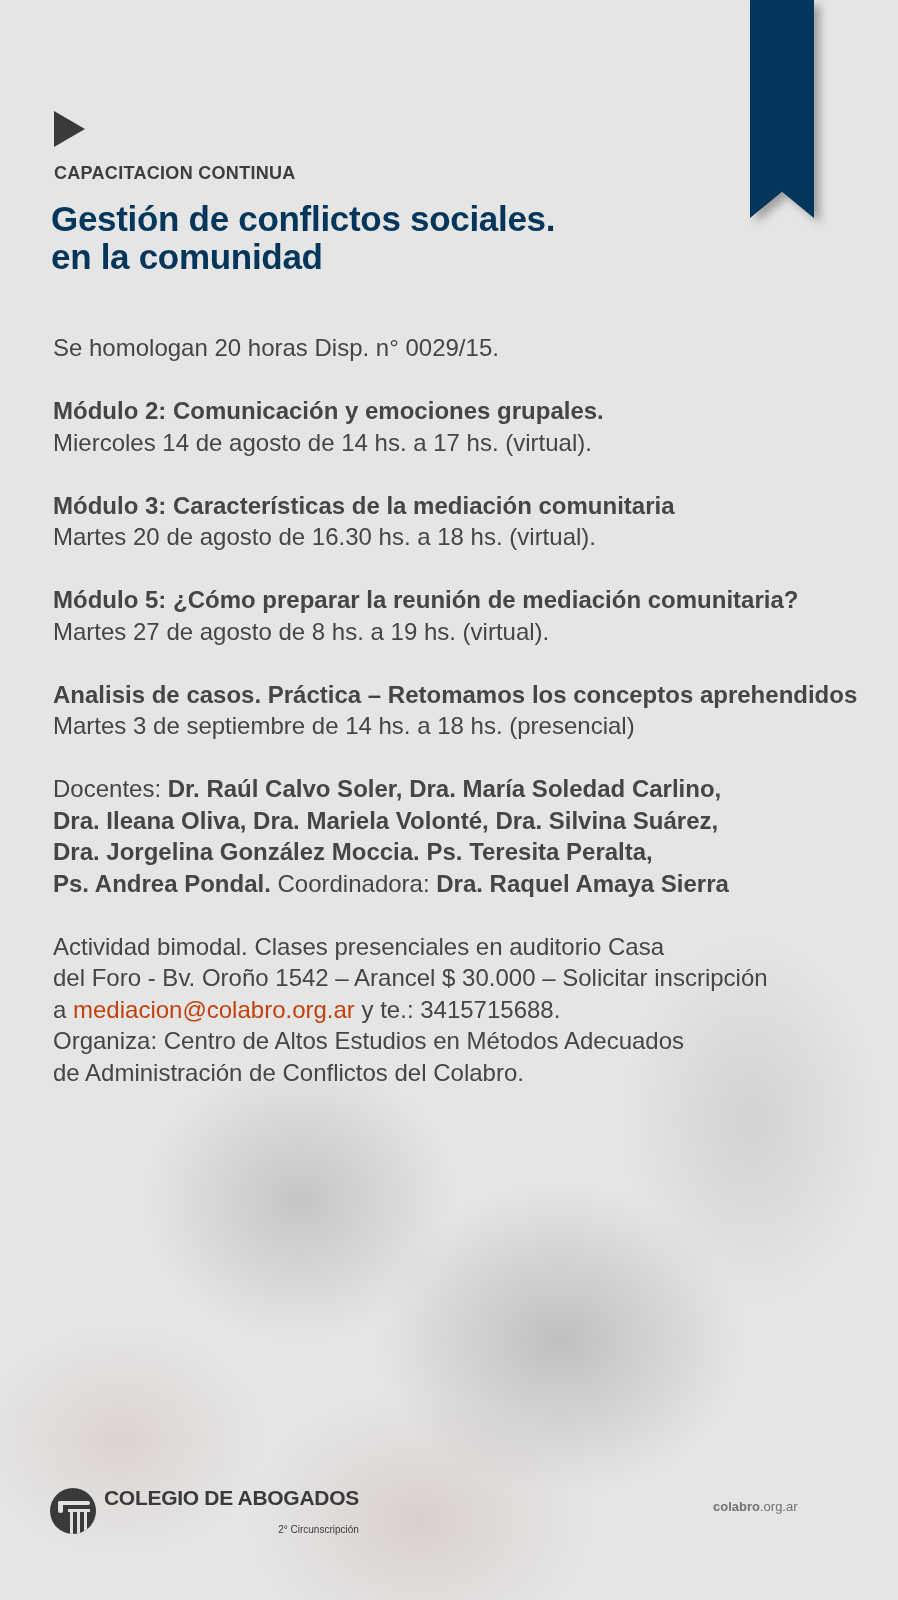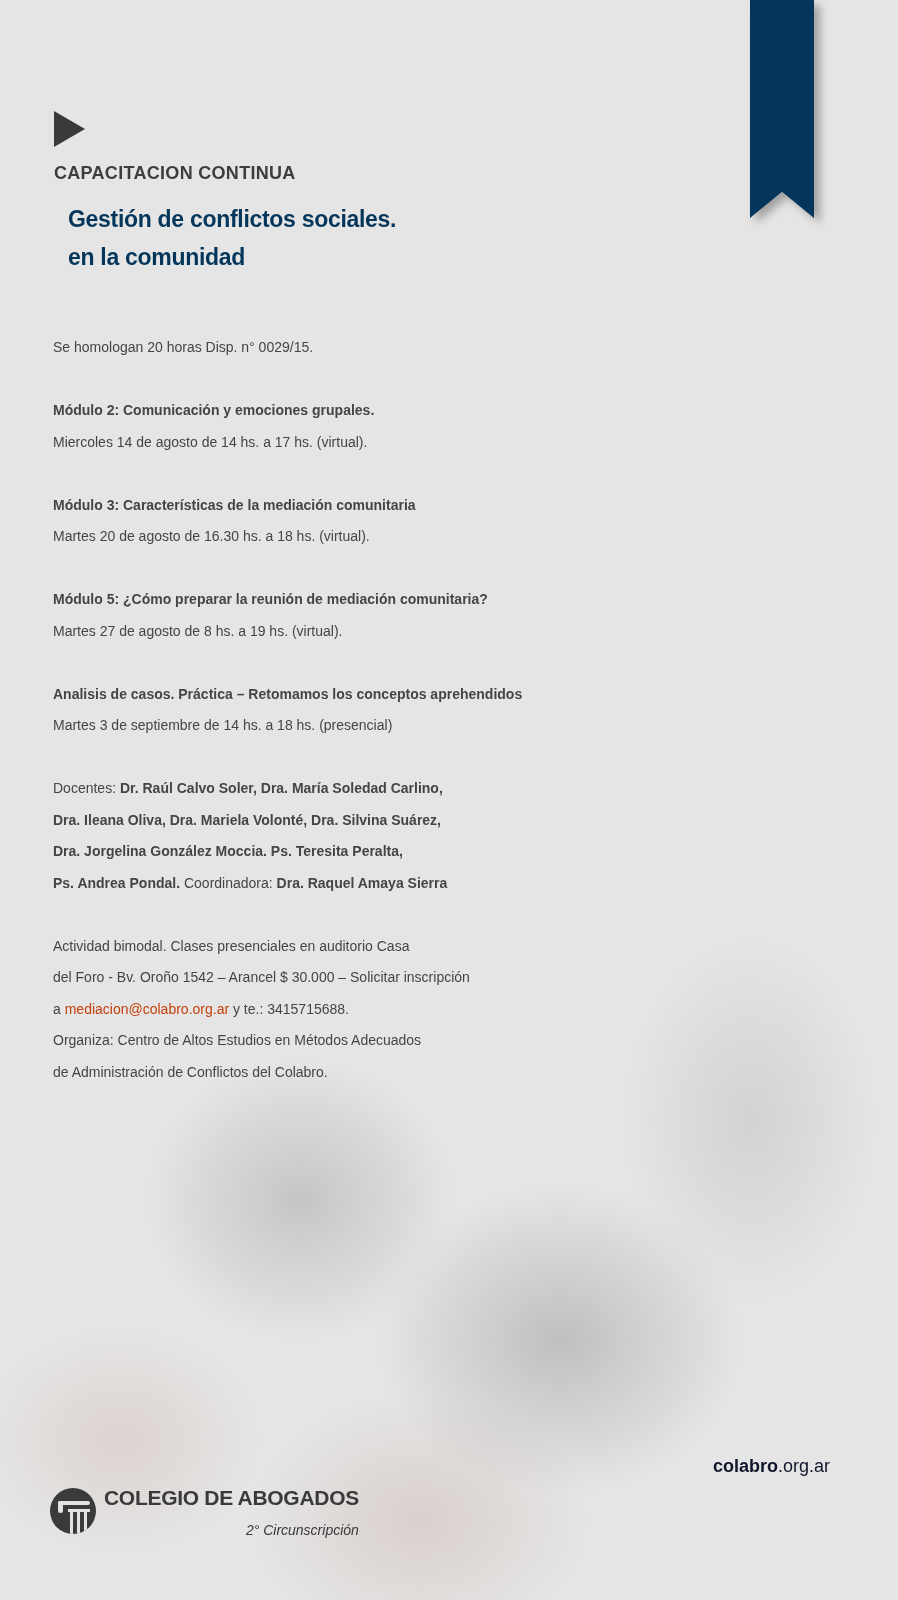--- a/index.html
+++ b/index.html
@@ -32,46 +32,46 @@
       position: absolute; left: 54px; top: 111px; width: 0; height: 0;
       border-top: 18px solid transparent; border-bottom: 18px solid transparent;
       border-left: 31px solid #3a3a3a; z-index: 3;
     }
     .kicker {
       position: absolute; left: 54px; top: 163px;
       font-size: 18px; font-weight: bold; color: #3d3d3d; letter-spacing: 0.3px;
       z-index: 3;
     }
     .title {
-      position: absolute; left: 68px; top: 200px; width: 700px;
-      font-size: 23px; font-weight: bold; color: #03365a; line-height: 38px;
+      position: absolute; left: 51px; top: 200px; width: 700px;
+      font-size: 35px; font-weight: bold; color: #03365a; line-height: 38px;
       letter-spacing: -0.3px; z-index: 3;
     }
     .title div { white-space: nowrap; }
     .body-text {
       position: absolute; left: 53px; top: 332px; width: 845px;
-      font-size: 14px; line-height: 31.5px; color: #454545; z-index: 3;
+      font-size: 24px; line-height: 31.5px; color: #454545; z-index: 3;
     }
     .para { margin: 0 0 31.5px 0; white-space: nowrap; }
     .b { font-weight: bold; }
     .link { color: #c2410c; }
     .footer-logo {
       position: absolute; left: 50px; top: 1487px; height: 48px; display: flex; align-items: center; z-index: 3;
     }
     .logo-mark {
       width: 46px; height: 46px; border-radius: 50%; background: #3a3a3a; position: relative; overflow: hidden;
     }
     .logo-mark .col {
       position: absolute; background: #e2e2e2;
     }
     .logo-text-wrap { margin-left: 8px; display: flex; flex-direction: column; align-items: flex-end; }
     .logo-title { font-size: 21px; font-weight: bold; color: #3a3a3a; letter-spacing: -0.3px; line-height: 22px; }
-    .logo-sub { font-size: 14px; color: #3a3a3a; line-height: 10px; margin-top: 16px; font-style: italic; }
+    .logo-sub { font-size: 10px; color: #3a3a3a; line-height: 10px; margin-top: 16px; }
     .site {
-      position: absolute; left: 713px; top: 1456px; font-size: 18px; color: #0f172a; z-index: 3;
+      position: absolute; left: 713px; top: 1499px; font-size: 13px; color: #737373; z-index: 3;
     }
     .site .b { font-weight: bold; }
   </style>
 </head>
 <body>
 
 <div class="bg-photo"></div>
 
 <div class="ribbon-wrap">
   <div class="ribbon"></div>

